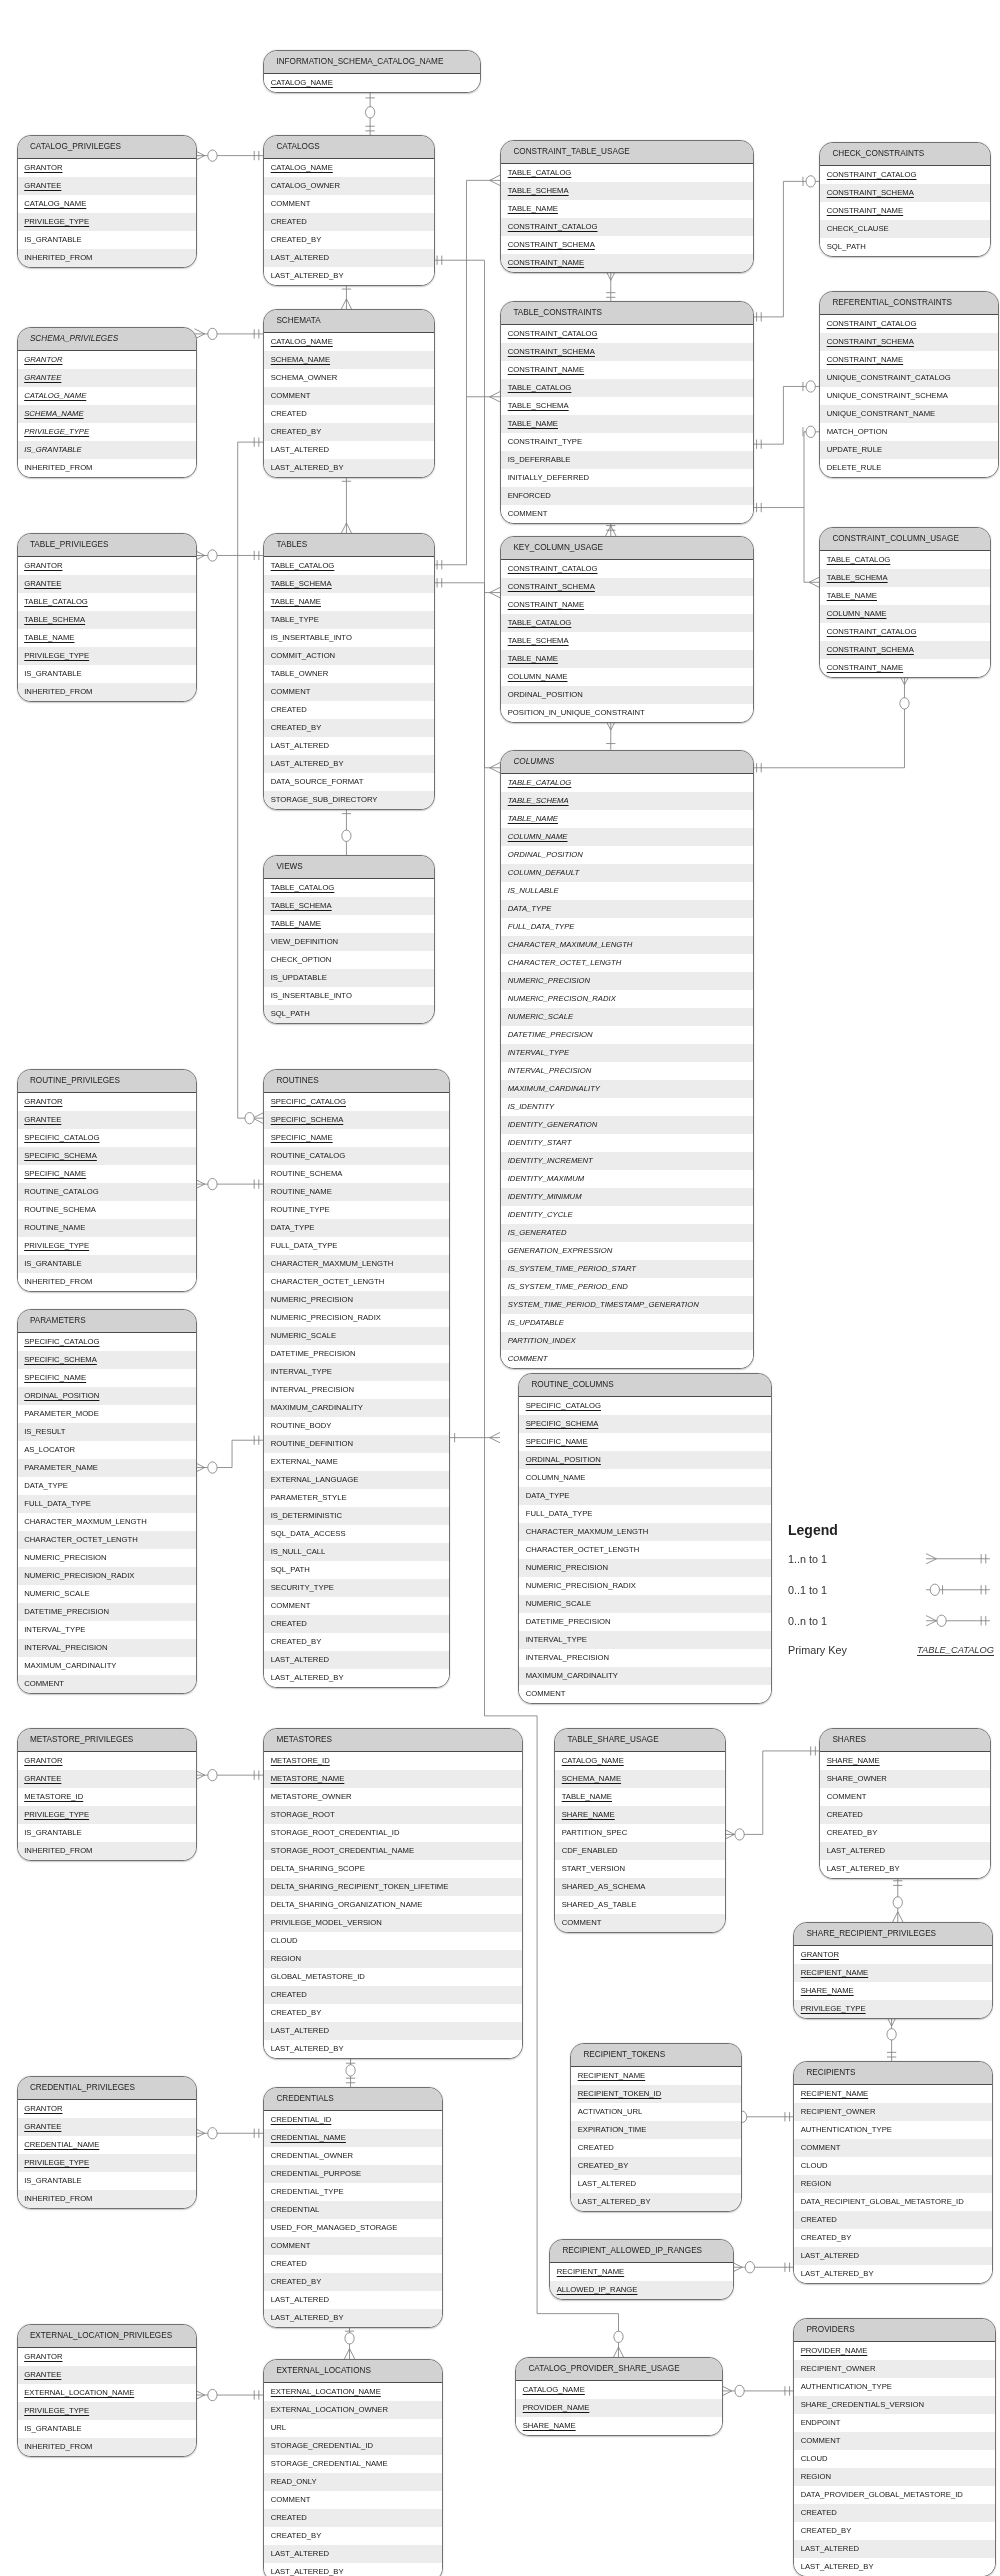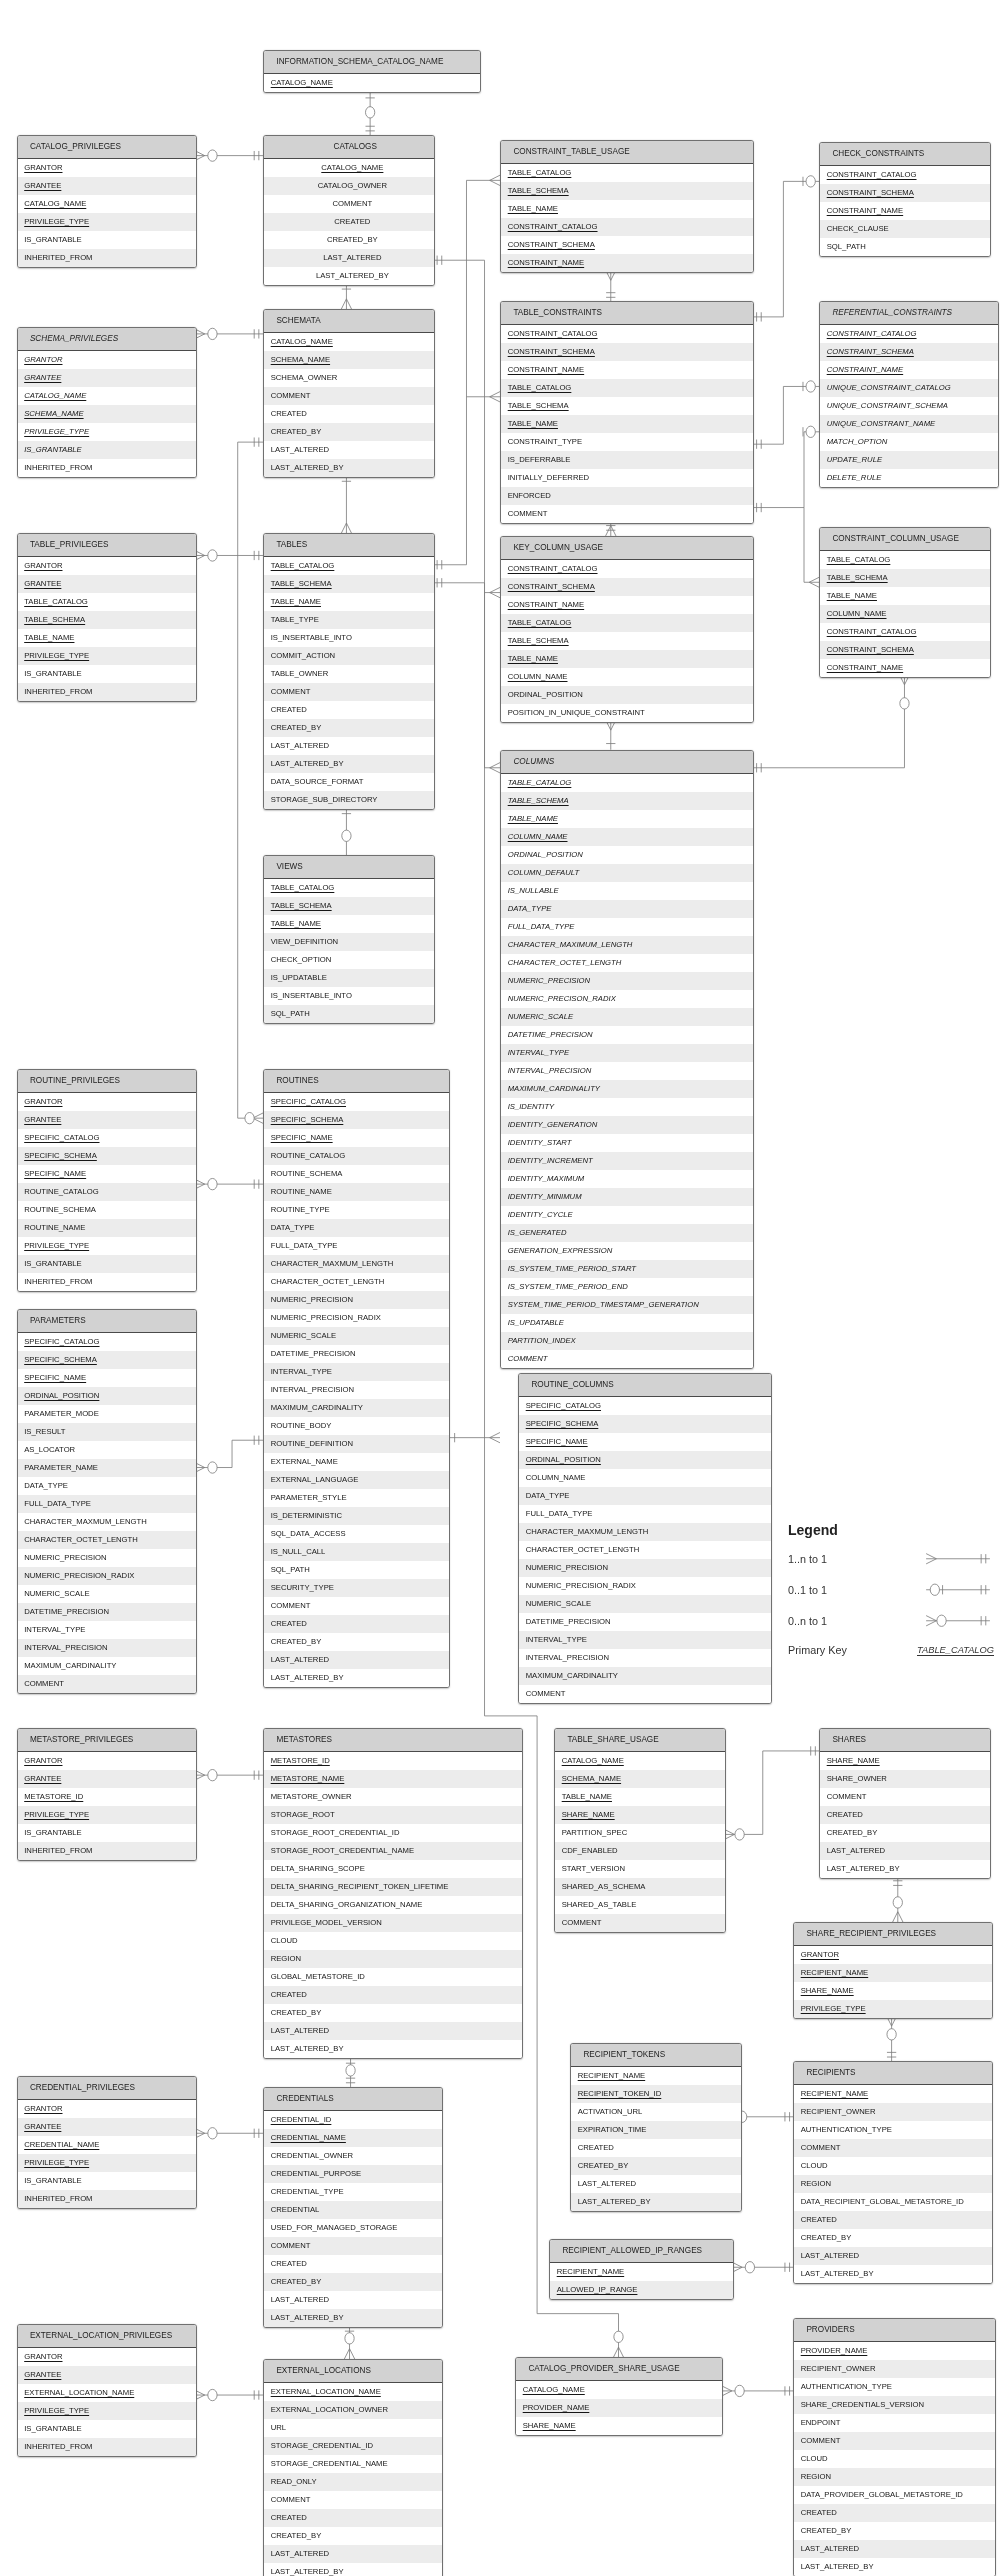--- a/index.html
+++ b/index.html
@@ -1,19 +1,19 @@
 <!DOCTYPE html>
 <html style="font-size:8.2px"><head>
 <meta charset="utf-8">
 <style>
   html,body{margin:0;padding:0;background:#fff;}
   #stage{position:relative;width:1001px;height:2579px;background:#ffffff;overflow:hidden;
          font-family:"Liberation Sans", sans-serif;}
   #wires{position:absolute;left:0;top:0;z-index:1;pointer-events:none;}
-  .entity{position:absolute;z-index:2;border:0.8px solid #707070;border-radius:3px;overflow:hidden;
+  .entity{position:absolute;z-index:2;border:0.8px solid #707070;border-radius:14px;overflow:hidden;
           background:#fff;box-shadow:0 0.5px 1.5px rgba(0,0,0,.22);}
   .entity-title{height:21.6px;line-height:21.6px;background:#d2d2d2;border-bottom:1px solid #4a4a4a;
                 padding-left:12.4px;font-size:8.2px;color:#1d1d1d;white-space:nowrap;}
   .row{height:18px;line-height:18px;padding-left:6.7px;font-size:7.7px;color:#161616;white-space:nowrap;}
   .rows .row:nth-child(even){background:#ececec;}
   .rows .row:nth-child(odd){background:#ffffff;}
   .pk{text-decoration:underline;text-underline-offset:1.5px;text-decoration-thickness:0.6px;}
   .it{font-style:italic;}
   .legend{position:absolute;left:788px;top:1522px;width:206px;z-index:2;color:#222;}
   .legend-title{font-size:14px;font-weight:bold;margin-bottom:13.4px;}
@@ -333,21 +333,21 @@
       <div class="entity-title">CATALOG_PRIVILEGES</div>
       <div class="rows">
         <div class="row"><span class="pk ">GRANTOR</span></div>
         <div class="row"><span class="pk ">GRANTEE</span></div>
         <div class="row"><span class="pk ">CATALOG_NAME</span></div>
         <div class="row"><span class="pk ">PRIVILEGE_TYPE</span></div>
         <div class="row"><span class="">IS_GRANTABLE</span></div>
         <div class="row"><span class="">INHERITED_FROM</span></div>
       </div>
     </div>
-    <div class="entity" style="left: 263px; top: 135px; width: 170px; text-align: center;">
+    <div class="entity" style="left: 263px; top: 135px; width: 170px;">
       <div class="entity-title">CATALOGS</div>
       <div class="rows">
         <div class="row"><span class="pk ">CATALOG_NAME</span></div>
         <div class="row"><span class="">CATALOG_OWNER</span></div>
         <div class="row"><span class="">COMMENT</span></div>
         <div class="row"><span class="">CREATED</span></div>
         <div class="row"><span class="">CREATED_BY</span></div>
         <div class="row"><span class="">LAST_ALTERED</span></div>
         <div class="row"><span class="">LAST_ALTERED_BY</span></div>
       </div>
@@ -407,21 +407,21 @@
         <div class="row"><span class="pk ">TABLE_CATALOG</span></div>
         <div class="row"><span class="pk ">TABLE_SCHEMA</span></div>
         <div class="row"><span class="pk ">TABLE_NAME</span></div>
         <div class="row"><span class="">CONSTRAINT_TYPE</span></div>
         <div class="row"><span class="">IS_DEFERRABLE</span></div>
         <div class="row"><span class="">INITIALLY_DEFERRED</span></div>
         <div class="row"><span class="">ENFORCED</span></div>
         <div class="row"><span class="">COMMENT</span></div>
       </div>
     </div>
-    <div class="entity" style="left: 819px; top: 301px; width: 178px; font-style: italic;">
+    <div class="entity" style="left: 819px; top: 291px; width: 178px;">
       <div class="entity-title">REFERENTIAL_CONSTRAINTS</div>
       <div class="rows">
         <div class="row"><span class="pk ">CONSTRAINT_CATALOG</span></div>
         <div class="row"><span class="pk ">CONSTRAINT_SCHEMA</span></div>
         <div class="row"><span class="pk ">CONSTRAINT_NAME</span></div>
         <div class="row"><span class="">UNIQUE_CONSTRAINT_CATALOG</span></div>
         <div class="row"><span class="">UNIQUE_CONSTRAINT_SCHEMA</span></div>
         <div class="row"><span class="">UNIQUE_CONSTRANT_NAME</span></div>
         <div class="row"><span class="">MATCH_OPTION</span></div>
         <div class="row"><span class="">UPDATE_RULE</span></div>

